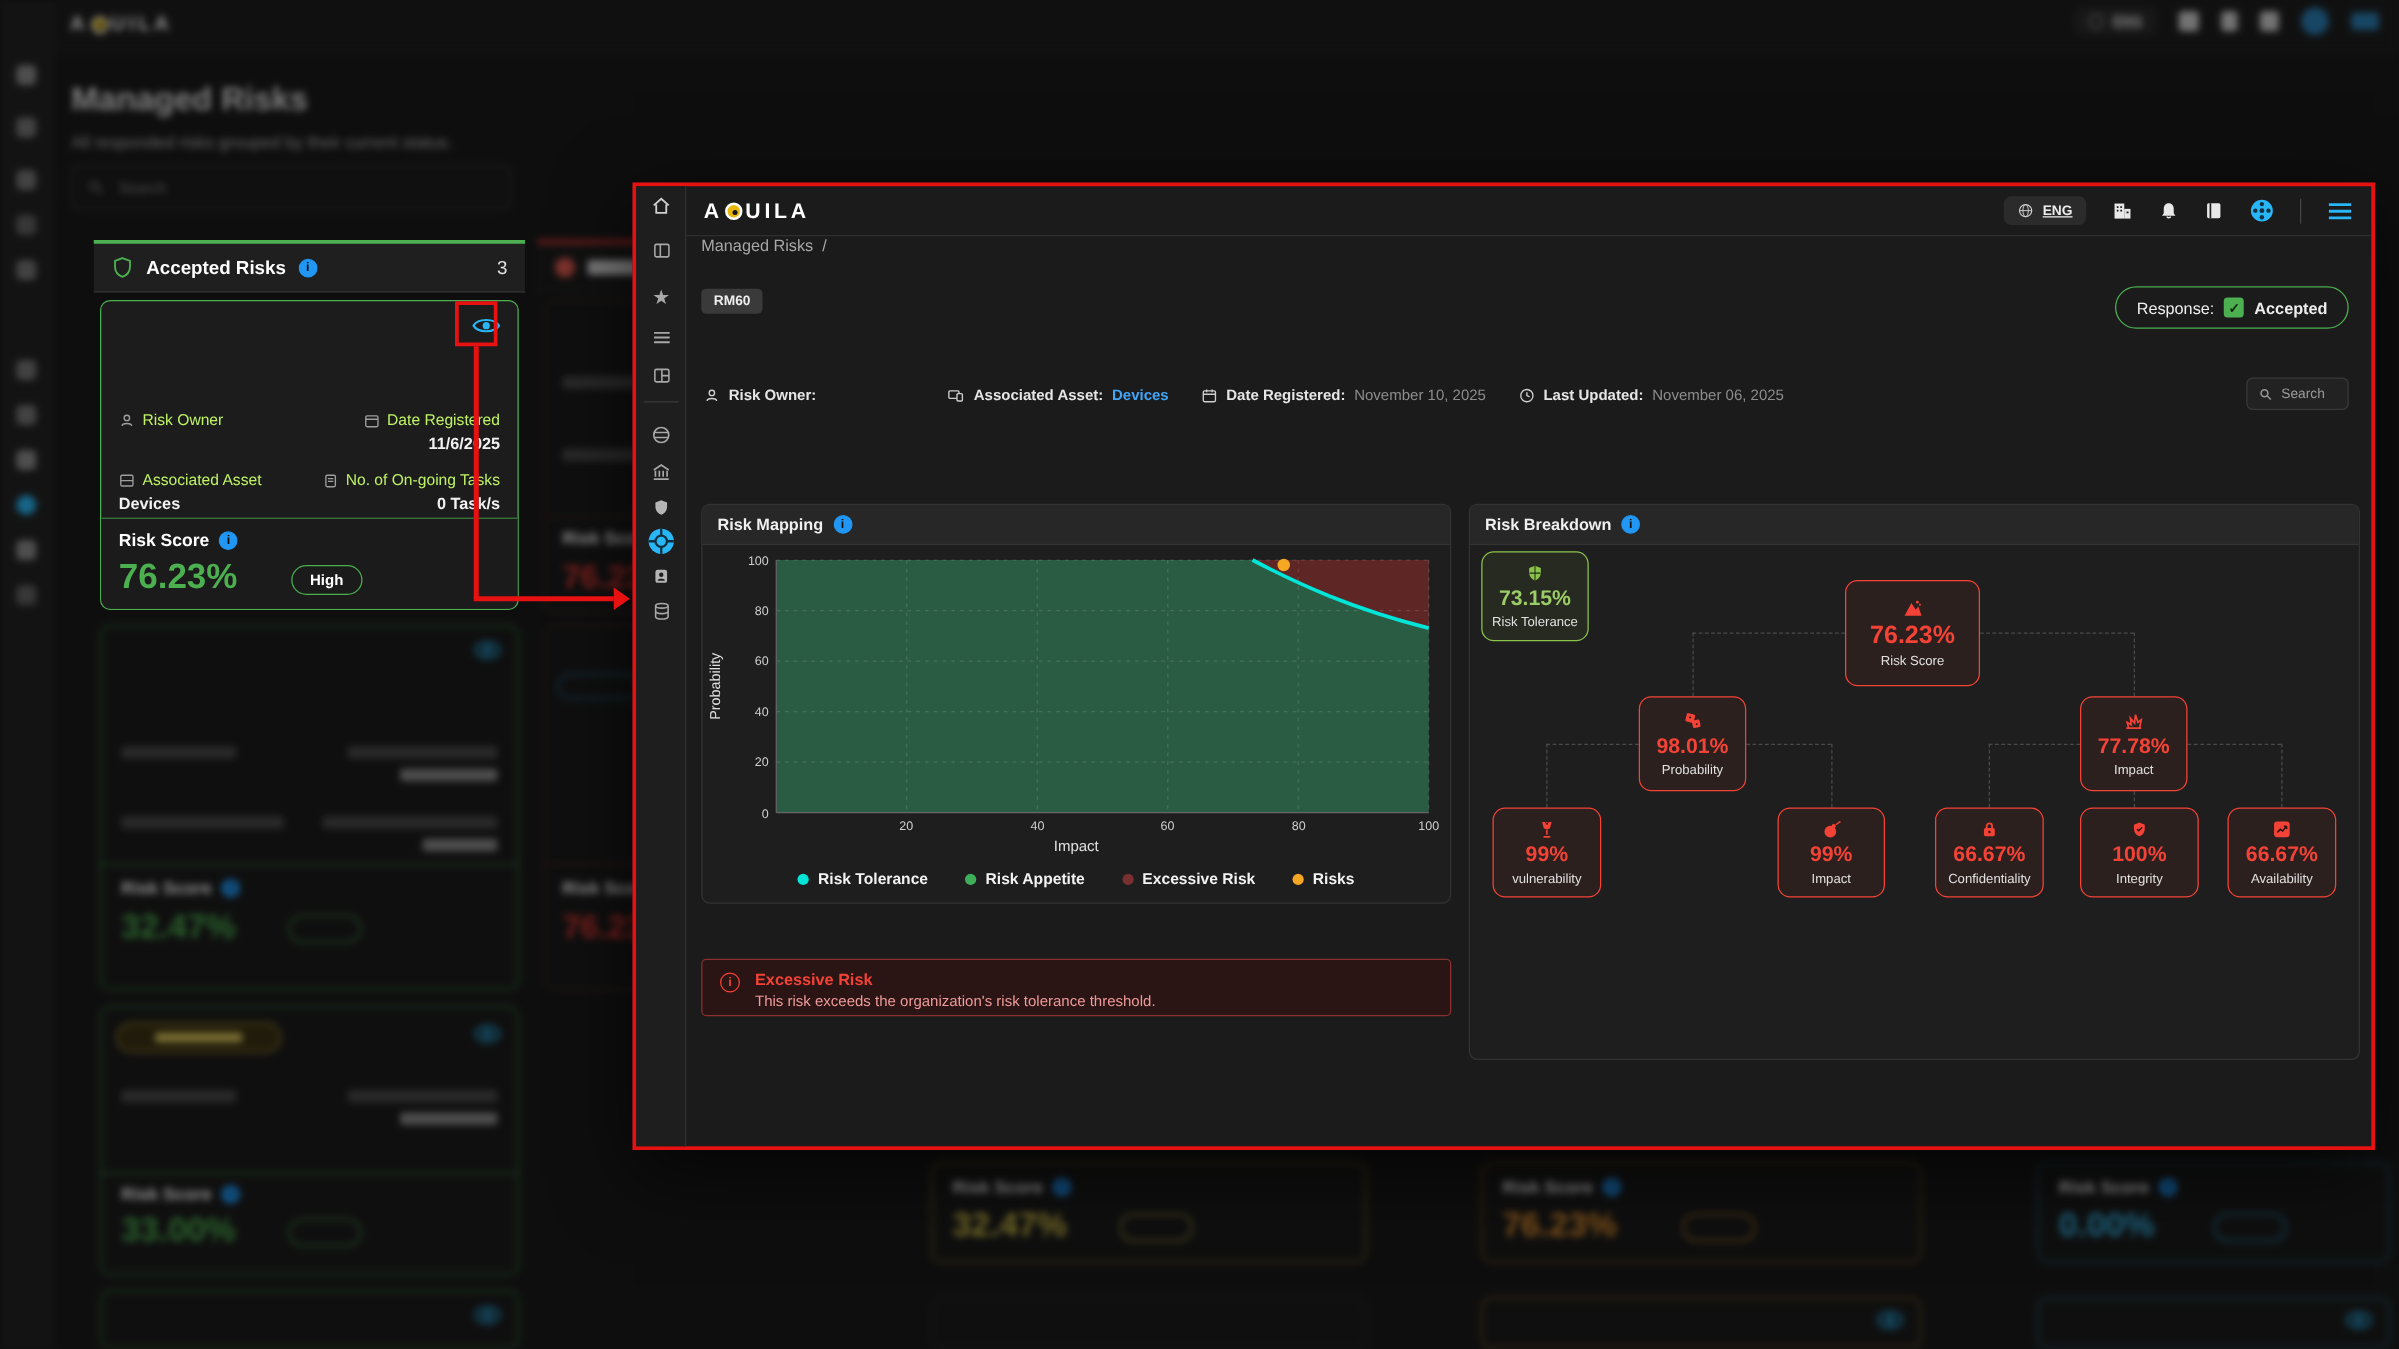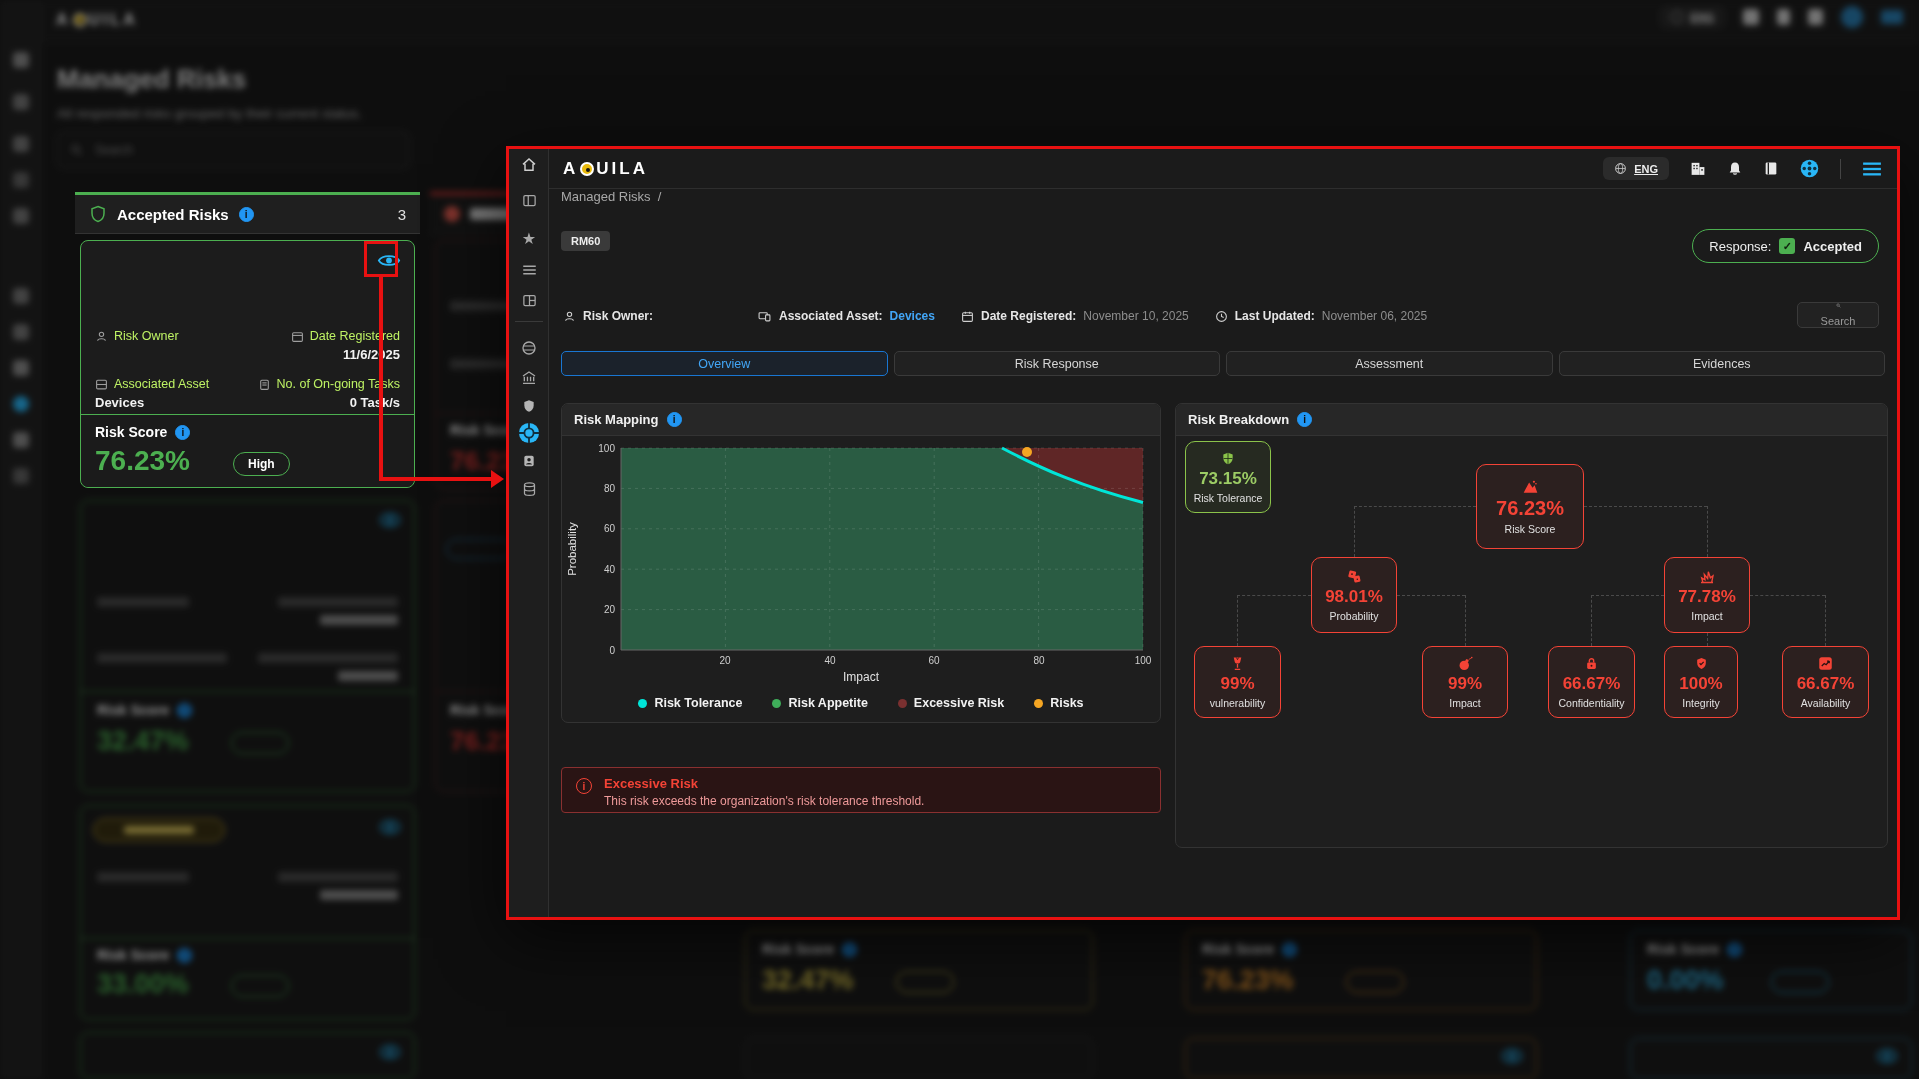--- a/index.html
+++ b/index.html
@@ -63,21 +63,21 @@
   .node.green .nval{color:#9ccc65;}
   .nlab{font-size:10.5px;color:#e0e0e0;}
   .dashh{position:absolute;border-top:1.5px dashed #4a4a4a;height:0;}
   .dashv{position:absolute;border-left:1.5px dashed #4a4a4a;width:0;}
   .alertbox{position:absolute;border:1px solid #8a3030;background:#2a1414;border-radius:4px;display:flex;gap:12px;padding:8px 14px;}
   .alert-title{color:#f44336;font-weight:bold;font-size:13px;}
   .alert-msg{color:#ef9a9a;font-size:12px;margin-top:3px;}
   .topicons{display:flex;align-items:center;gap:20px;margin-left:auto;padding-right:14px;}
   .engpill{display:flex;align-items:center;gap:7px;background:#2b2b2b;border-radius:6px;padding:5px 11px;color:#eee;font-size:11px;font-weight:bold;text-decoration:underline;}
   .vdiv{width:1px;height:20px;background:#444;}
-  .osearch{display:flex;align-items:center;gap:7px;background:#222;border:1px solid #3a3a3a;border-radius:5px;color:#9a9a9a;font-size:11px;padding:0 9px;height:26px;flex-direction:column;}
+  .osearch{display:flex;align-items:center;gap:7px;background:#222;border:1px solid #3a3a3a;border-radius:5px;color:#9a9a9a;font-size:11px;padding:0 9px;height:26px;}
   input{background:transparent;border:0;outline:0;color:#ddd;font-size:12px;width:100%;}
   input::placeholder{color:#8a8a8a;}
   svg{display:block;}
 </style>
 </head>
 <body>
 
 <div class="canvas">
 
   <div class="bg-blur">
@@ -453,26 +453,20 @@
       </div>
 
       <div class="osearch abs" style="right:18px;top:113px;width:82px;">
         <svg width="11" height="11" viewBox="0 0 24 24">
             <circle cx="10" cy="10" r="6" fill="none" stroke="#9a9a9a" stroke-width="2.6"></circle>
             <line x1="15" y1="15" x2="21" y2="21" stroke="#9a9a9a" stroke-width="2.6"></line>
           </svg>
         <span>Search</span>
       </div>
 
-      <div class="tabs abs" style="left:12px;top:162px;right:12px;">
-        <div class="tab active">Overview</div>
-        <div class="tab">Risk Response</div>
-        <div class="tab">Assessment</div>
-        <div class="tab">Evidences</div>
-      </div>
 
       <div class="panel" style="left:12px;top:214px;width:600px;height:320px;">
         <div class="phead">
           <span>Risk Mapping</span>
           <span class="info-i fill">i</span>
         </div>
         <svg width="600" height="232" viewBox="0 0 600 232">
           <rect x="59" y="12" width="522" height="202" fill="#2a5c43"></rect>
           <path d="M440,12 L581,12 L581,66.5 C520,51 478,32 440,12 Z" fill="#5f2626"></path>
           <g stroke="rgba(255,255,255,0.13)" stroke-dasharray="3,4">
@@ -604,21 +598,21 @@
         </div>
         <div class="node red" style="left:372px;top:242px;width:87px;height:72px;">
           <svg width="13" height="15" viewBox="0 0 24 26">
               <rect x="4" y="11" width="16" height="12" rx="2.5" fill="#f44336"></rect>
               <path d="M8 11 V8 C8 3 16 3 16 8 V11" fill="none" stroke="#f44336" stroke-width="2.6"></path>
               <circle cx="12" cy="17" r="1.8" fill="#2a1212"></circle>
             </svg>
           <div class="nval">66.67%</div>
           <div class="nlab">Confidentiality</div>
         </div>
-        <div class="node red" style="left:488px;top:242px;width:74px;height:72px;">
+        <div class="node red" style="left:488px;top:242px;width:95px;height:72px;">
           <svg width="13" height="15" viewBox="0 0 24 24">
               <path d="M12 2 L20 5 V11 C20 16.5 16.5 20.5 12 22 C7.5 20.5 4 16.5 4 11 V5 Z" fill="#f44336"></path>
               <path d="M8.5 11.5 L11 14 L16 9" fill="none" stroke="#2a1212" stroke-width="2.2"></path>
             </svg>
           <div class="nval">100%</div>
           <div class="nlab">Integrity</div>
         </div>
         <div class="node red" style="left:606px;top:242px;width:87px;height:72px;">
           <svg width="15" height="15" viewBox="0 0 24 24">
               <rect x="2" y="2" width="20" height="20" rx="4" fill="#f44336"></rect>

